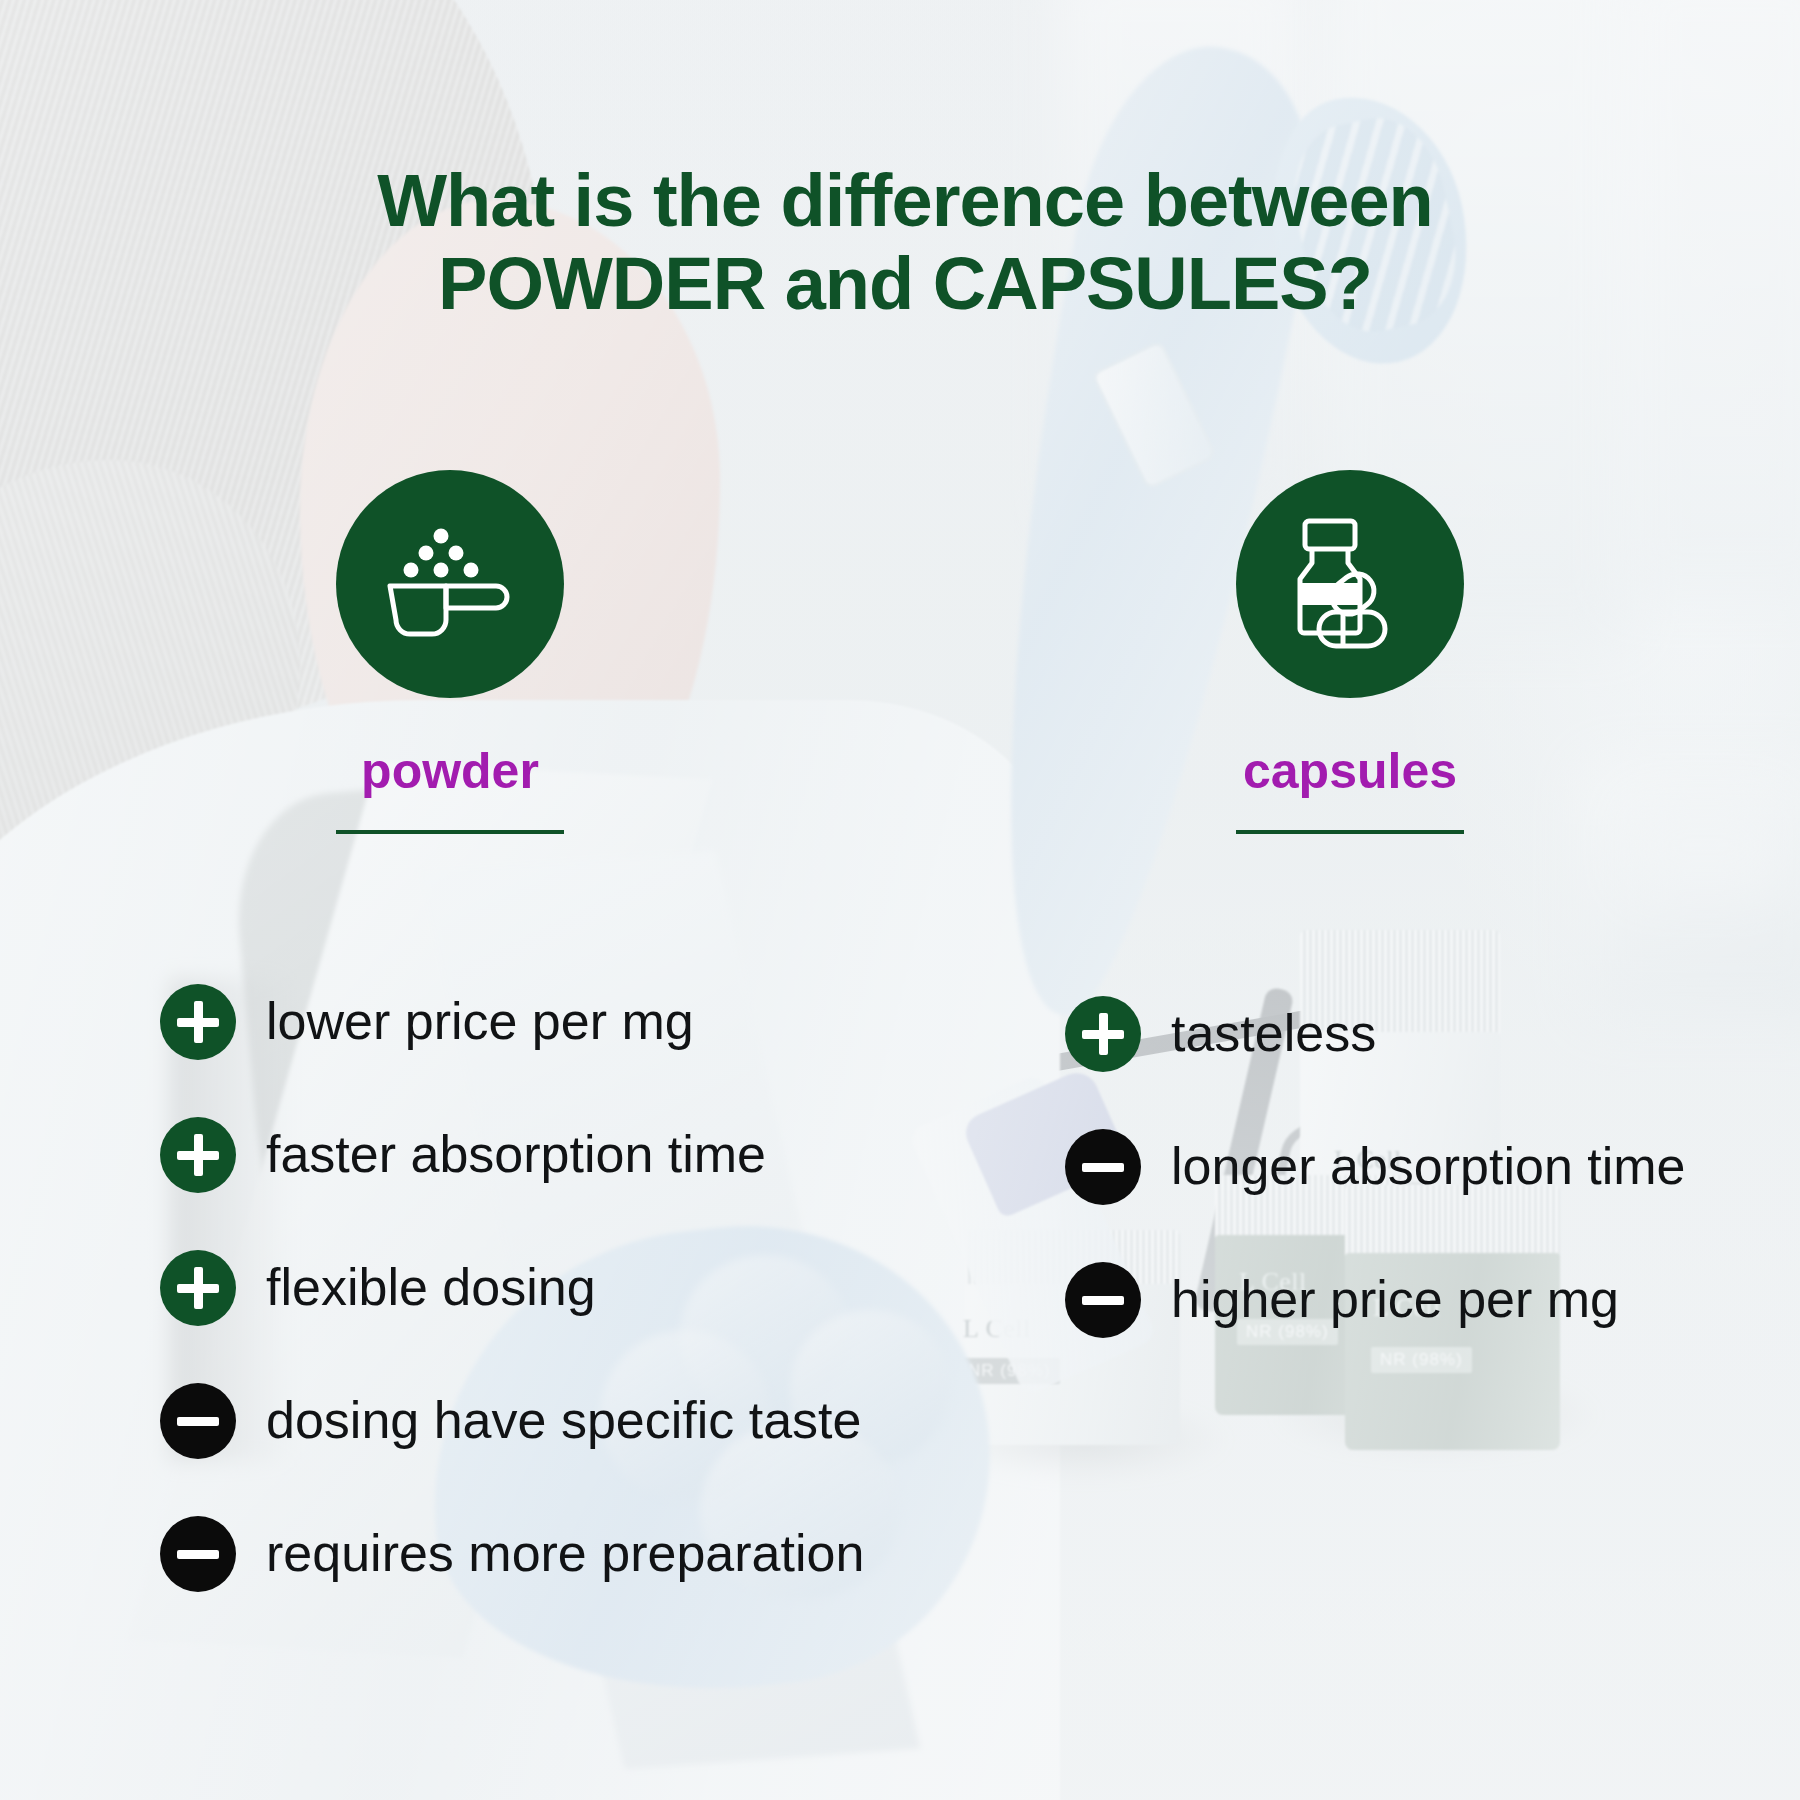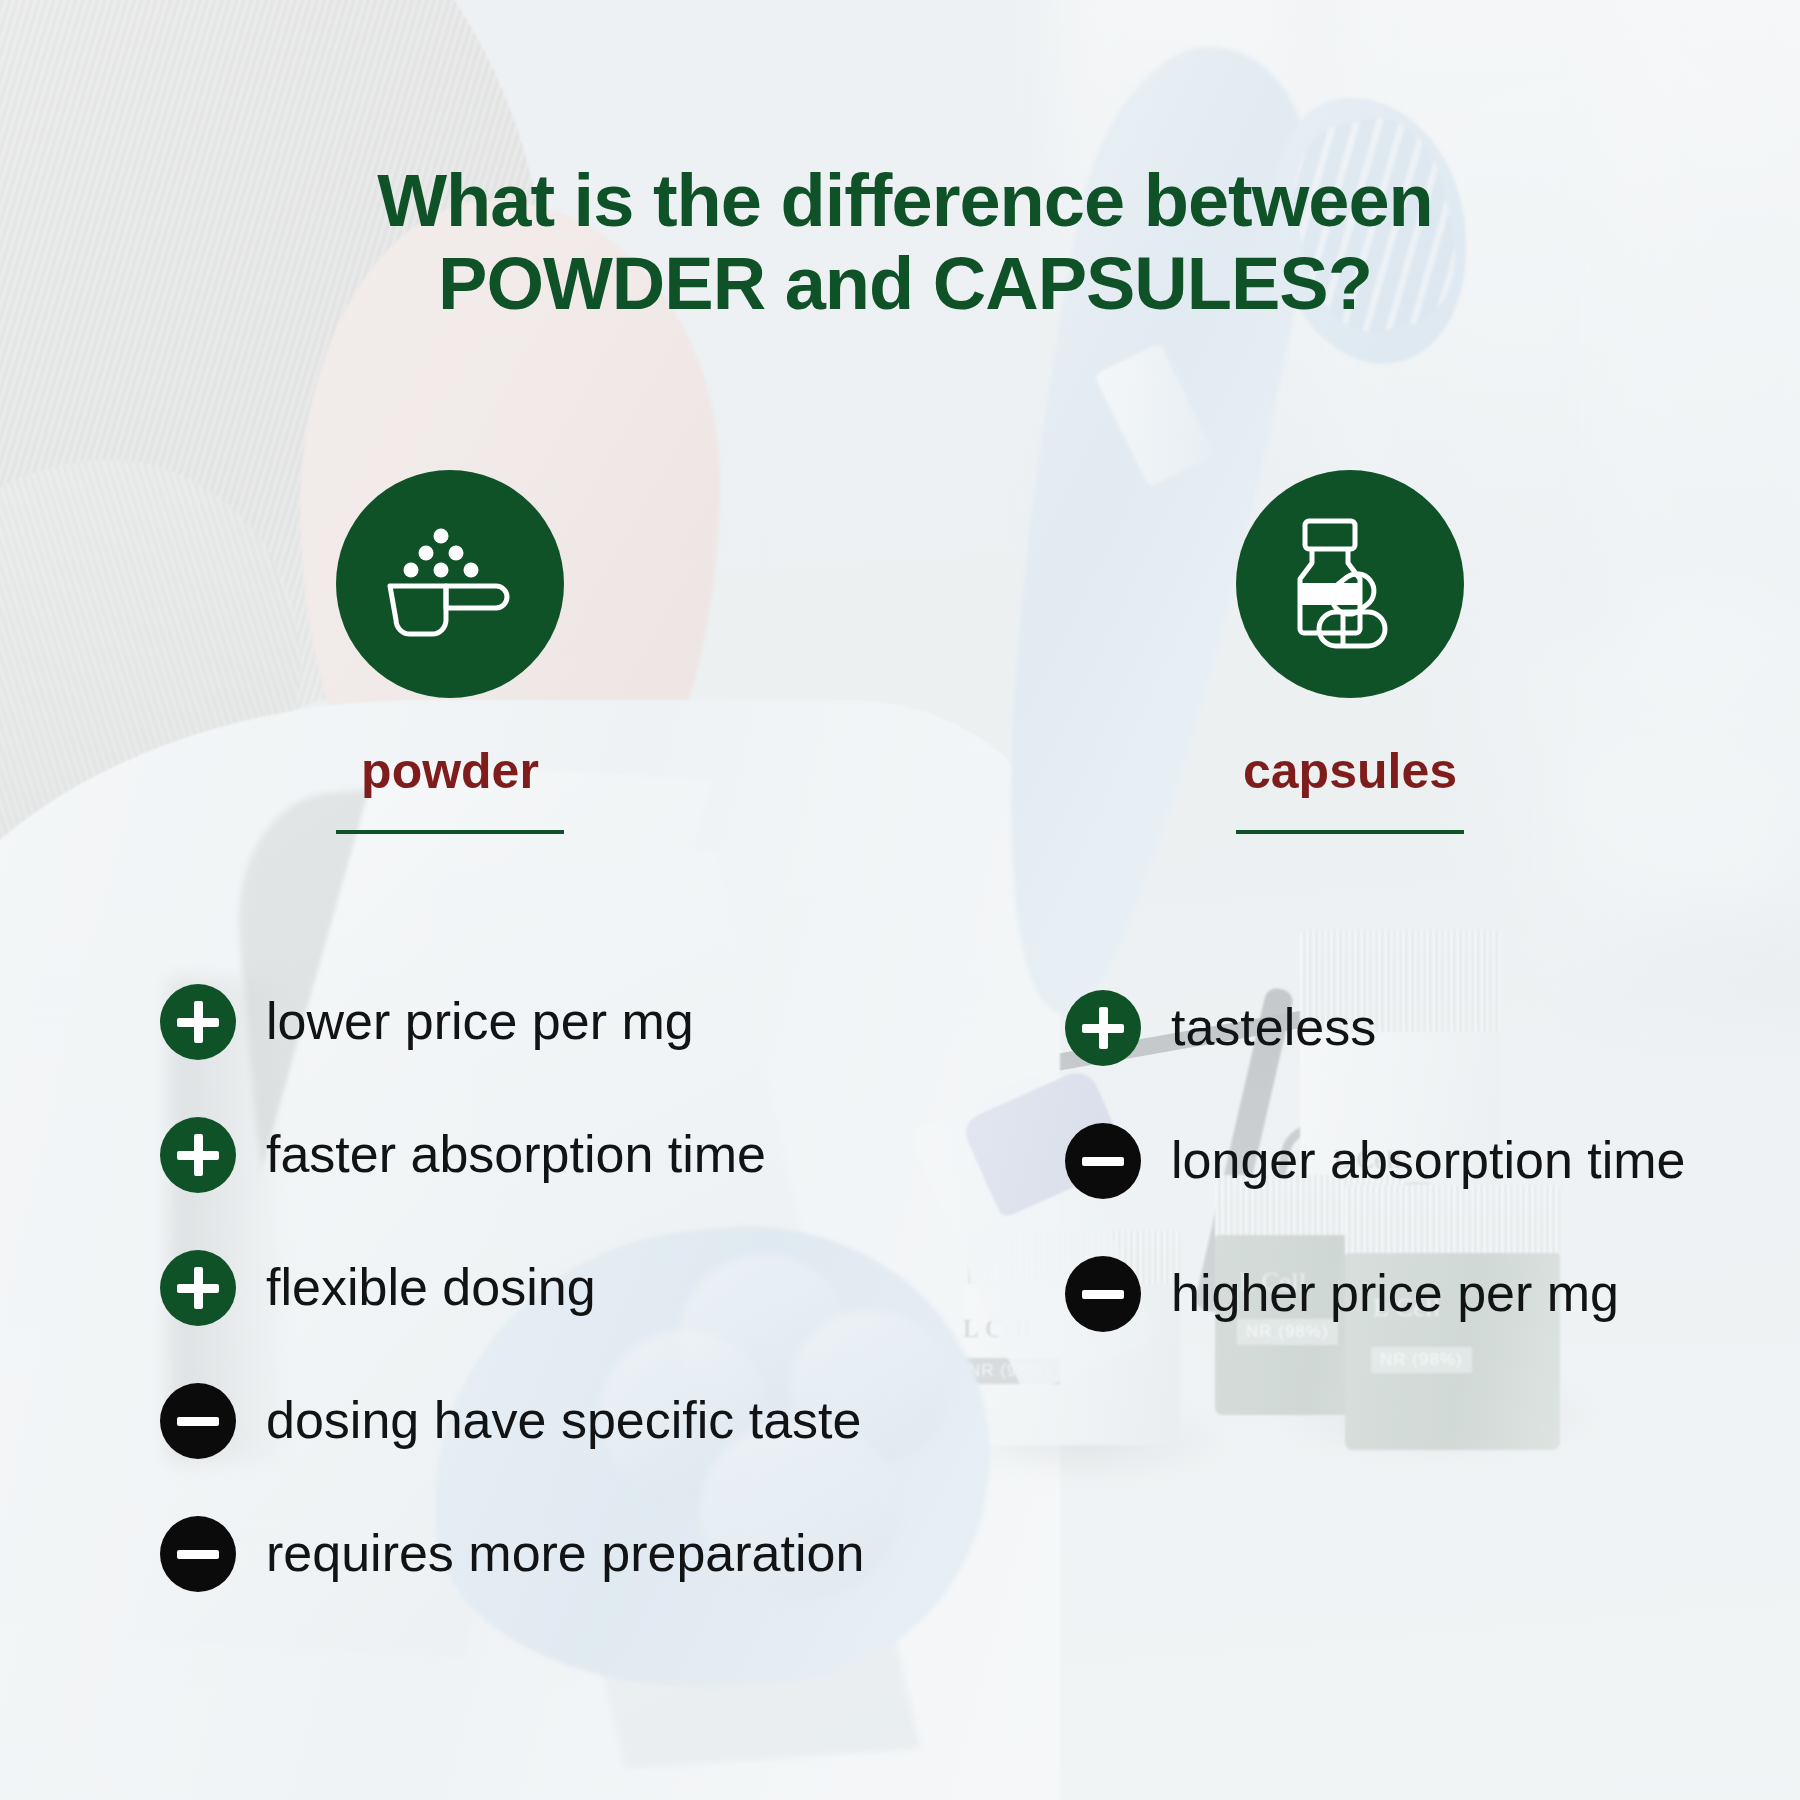--- a/index.html
+++ b/index.html
@@ -310,38 +310,38 @@
     width:228px; height:228px; border-radius:50%;
     background:#0f5228;
     display:flex; align-items:center; justify-content:center;
     margin:0 auto;
   }
   .badge-circle svg { display:block; }
 
   .col-label {
     margin-top:44px;
     text-align:center;
-    color:#7f1d1d;
+    color:#a21caf;
     font-weight:bold;
     font-size:50px;
     font-family:"Liberation Sans", sans-serif;
   }
   .col-rule {
     width:228px; height:4px;
     background:#0f5228;
     margin:30px auto 0;
   }
 
   
   .lists {
     position:absolute; left:0; right:0; top:955px;
     display:flex;
   }
   .list-col { width:50%; padding-left:160px; }
-  .list-col.right { padding-left:1065px; width:100%; position:absolute; top:6px; left:0; pointer-events:none; }
+  .list-col.right { padding-left:1065px; width:100%; position:absolute; top:12px; left:0; pointer-events:none; }
   .list-col.right .item { pointer-events:auto; }
 
   .item {
     display:flex; align-items:center;
     height:133px;
   }
   .dot {
     flex:0 0 auto;
     width:76px; height:76px; border-radius:50%;
     display:flex; align-items:center; justify-content:center;

